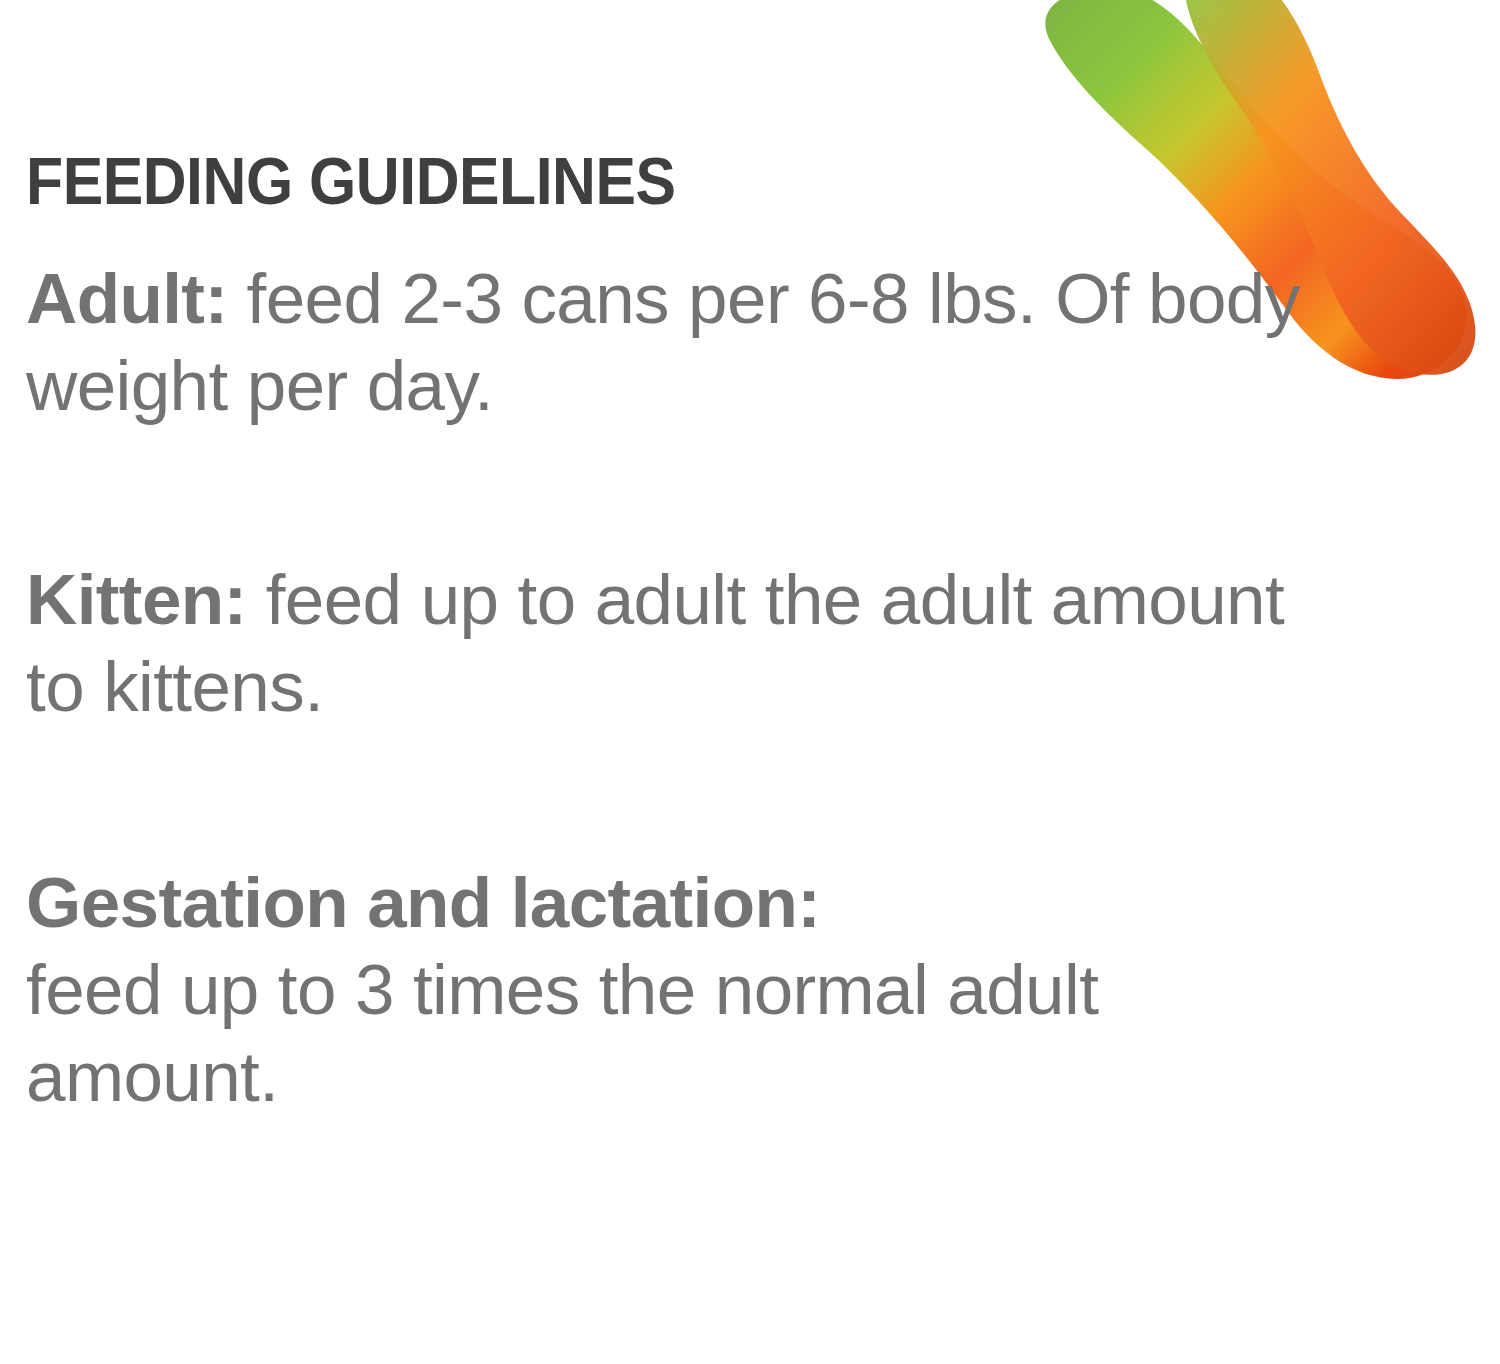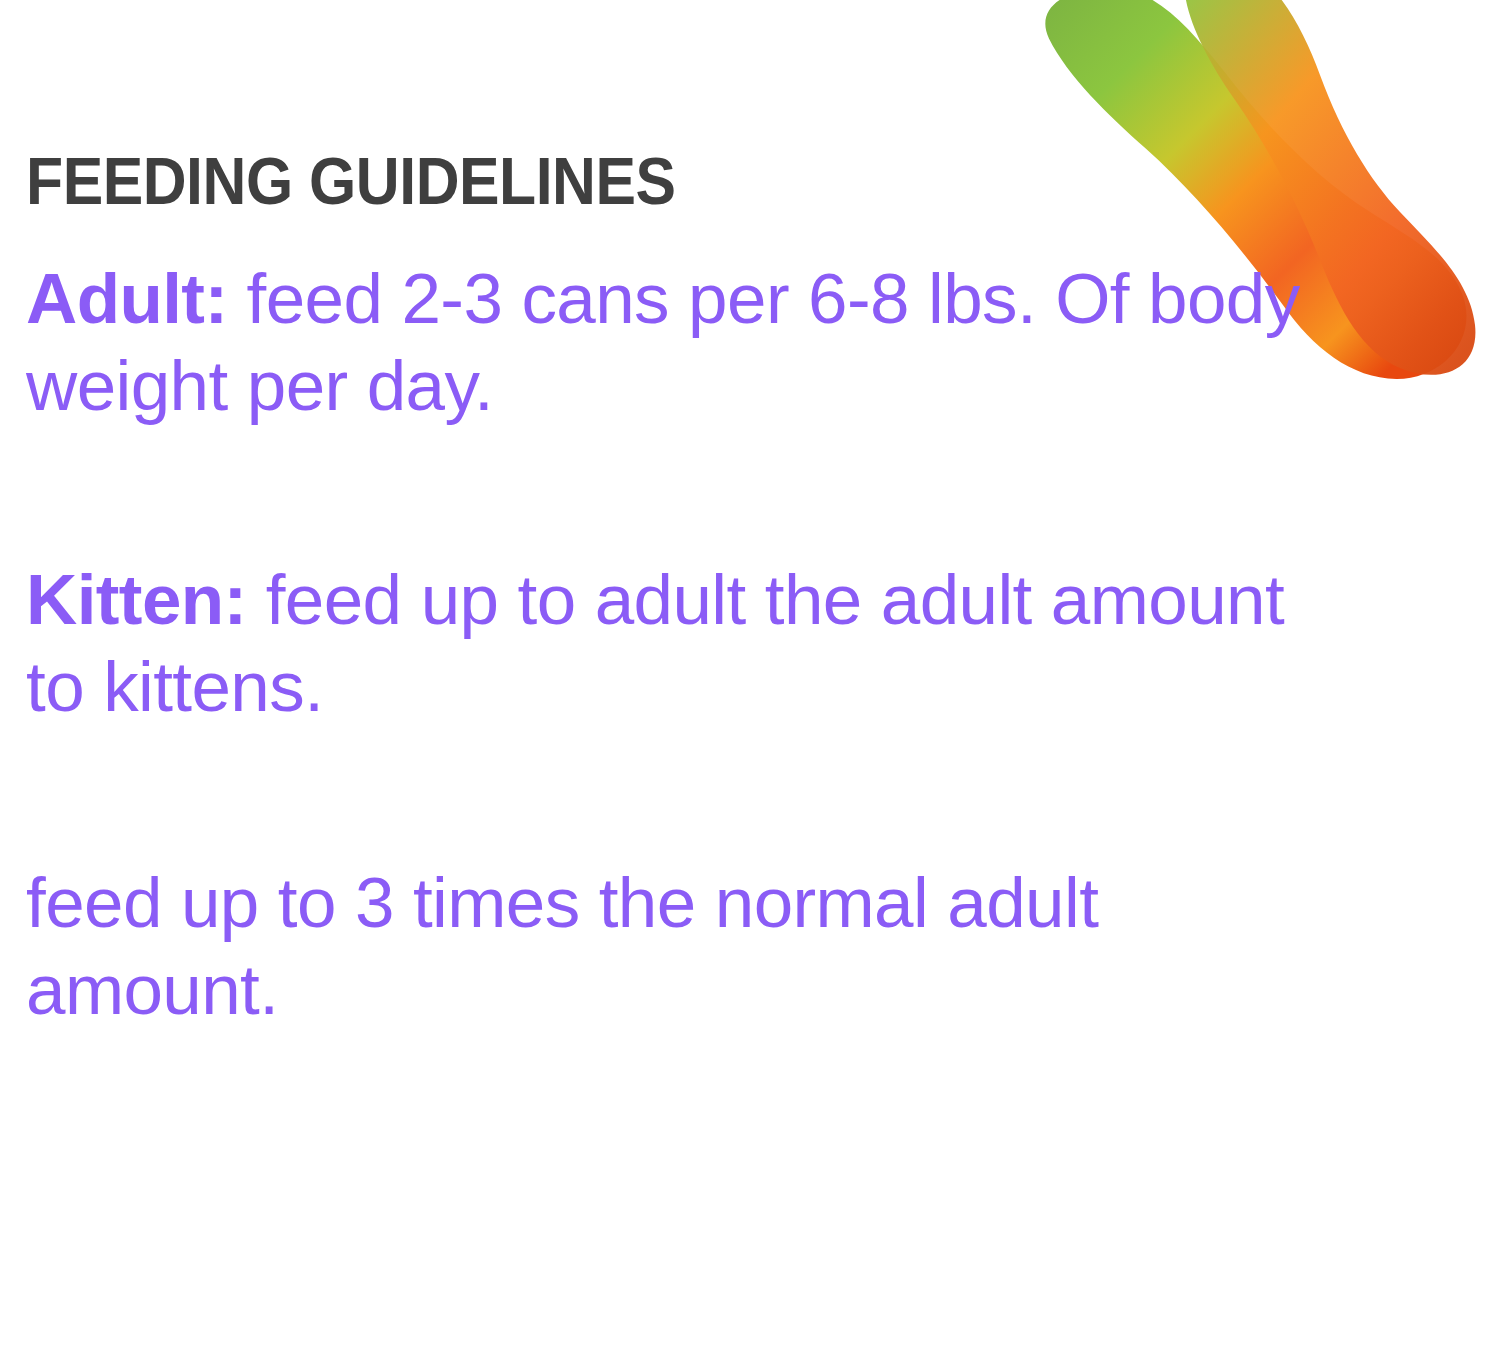--- a/index.html
+++ b/index.html
@@ -50,21 +50,21 @@
     line-height: 1.0;
     margin: 0 0 42px 0;
     transform: scaleX(0.92);
     transform-origin: left center;
     white-space: nowrap;
   }
 
   .para {
     font-size: 71px;
     line-height: 1.22;
-    color: #8b5cf6;
+    color: #737373;
     margin: 0 0 84px 0;
     letter-spacing: -0.6px;
   }
   .para:last-child {
     margin-bottom: 0;
   }
   .para .lead {
     font-weight: bold;
   }
   .para .body-text {
@@ -113,17 +113,17 @@
 
     <p class="para adult">
       <span class="lead">Adult:</span><span class="body-text"> feed 2-3 cans per 6-8 lbs. Of body weight per day.</span>
     </p>
 
     <p class="para kitten">
       <span class="lead">Kitten:</span><span class="body-text"> feed up to adult the adult amount to kittens.</span>
     </p>
 
     <p class="para gest">
-      <span class="body-text">feed up to 3 times the normal adult amount.</span>
+      <span class="lead">Gestation and lactation:</span><span class="body-text">feed up to 3 times the normal adult amount.</span>
     </p>
 
   </div>
 </div>
 
 </body></html>

